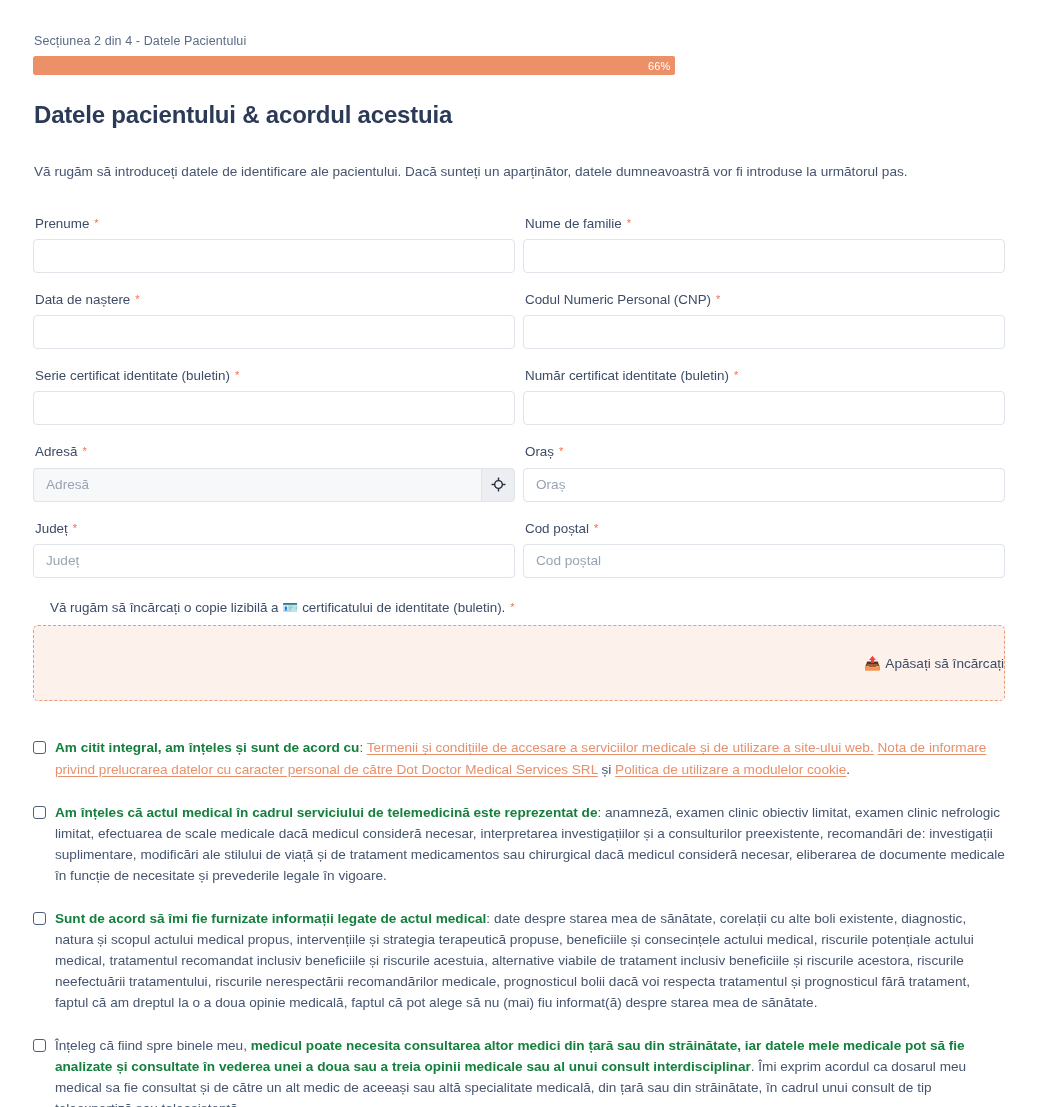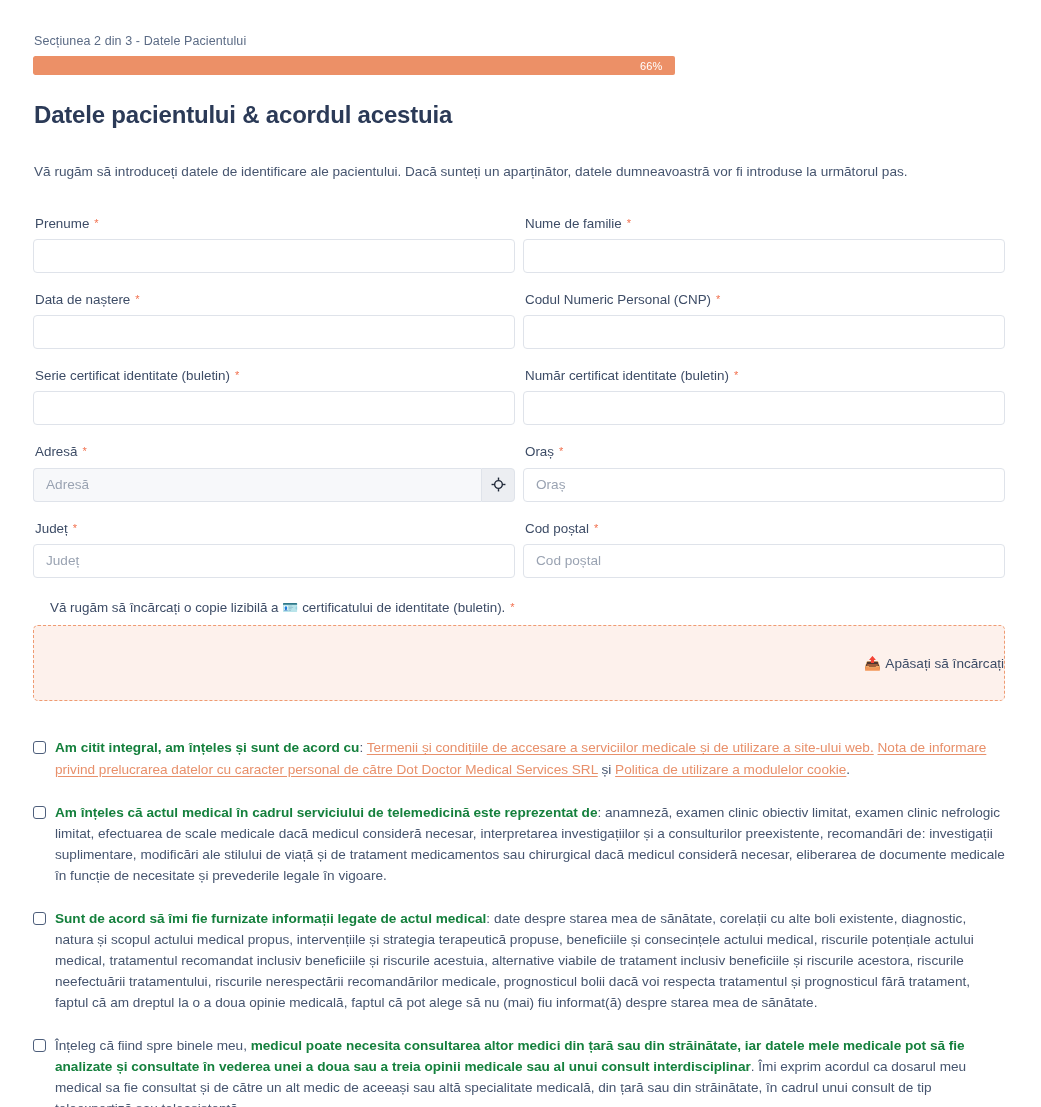--- a/index.html
+++ b/index.html
@@ -37,21 +37,21 @@
     position: relative;
   }
   .progress-fill {
     height: 19px;
     background: #ec9067;
     border-radius: 2px 2px 2px 2px;
     display: flex;
     align-items: center;
     justify-content: flex-end;
     box-sizing: border-box;
-    padding-right: 12px;
+    padding-right: 4px;
   }
   .progress-value {
     font-size: 11px;
     color: #ffffff;
     font-weight: 400;
     letter-spacing: .2px;
   }
 
   
   h1.page-title {
@@ -209,21 +209,21 @@
     text-decoration: underline;
     text-underline-offset: 2px;
   }
 </style>
 </head>
 <body>
 
 <div class="page">
 
   <div>
-    <div class="section-label">Secțiunea 2 din 3 - Datele Pacientului</div>
+    <div class="section-label">Secțiunea 2 din 4 - Datele Pacientului</div>
     <div class="progress-track">
       <div class="progress-fill" id="progress-fill" style="width: 66%; background: rgb(236, 144, 103);">
         <span class="progress-value">66%</span>
       </div>
     </div>
   </div>
 
   <h1 class="page-title">Datele pacientului &amp; acordul acestuia</h1>
   <p class="intro">Vă rugăm să introduceți datele de identificare ale pacientului. Dacă sunteți un aparținător, datele dumneavoastră vor fi introduse la următorul pas.</p>
 

